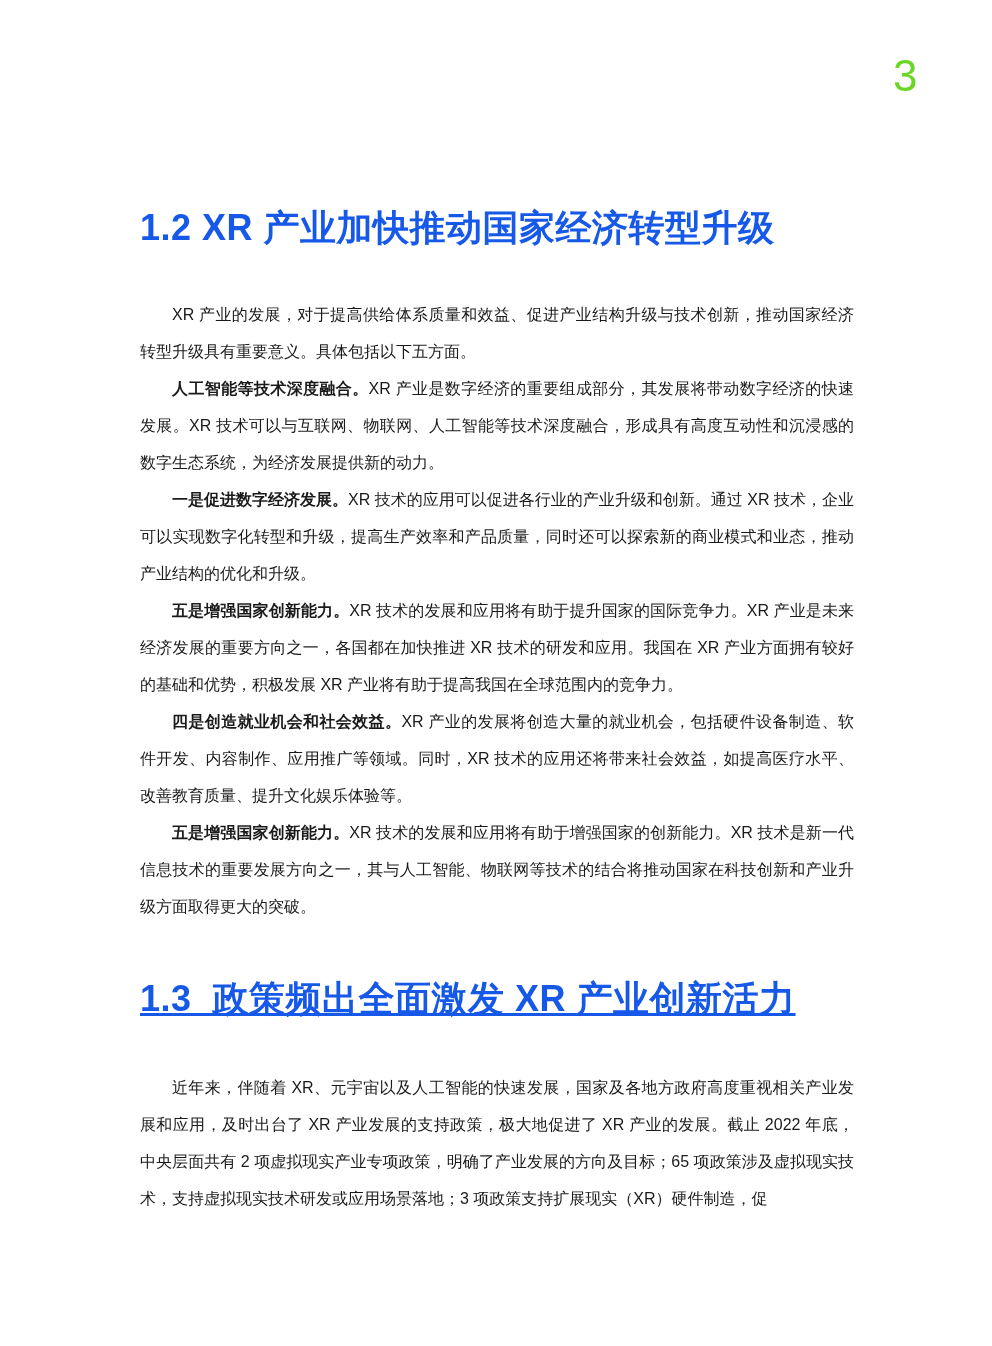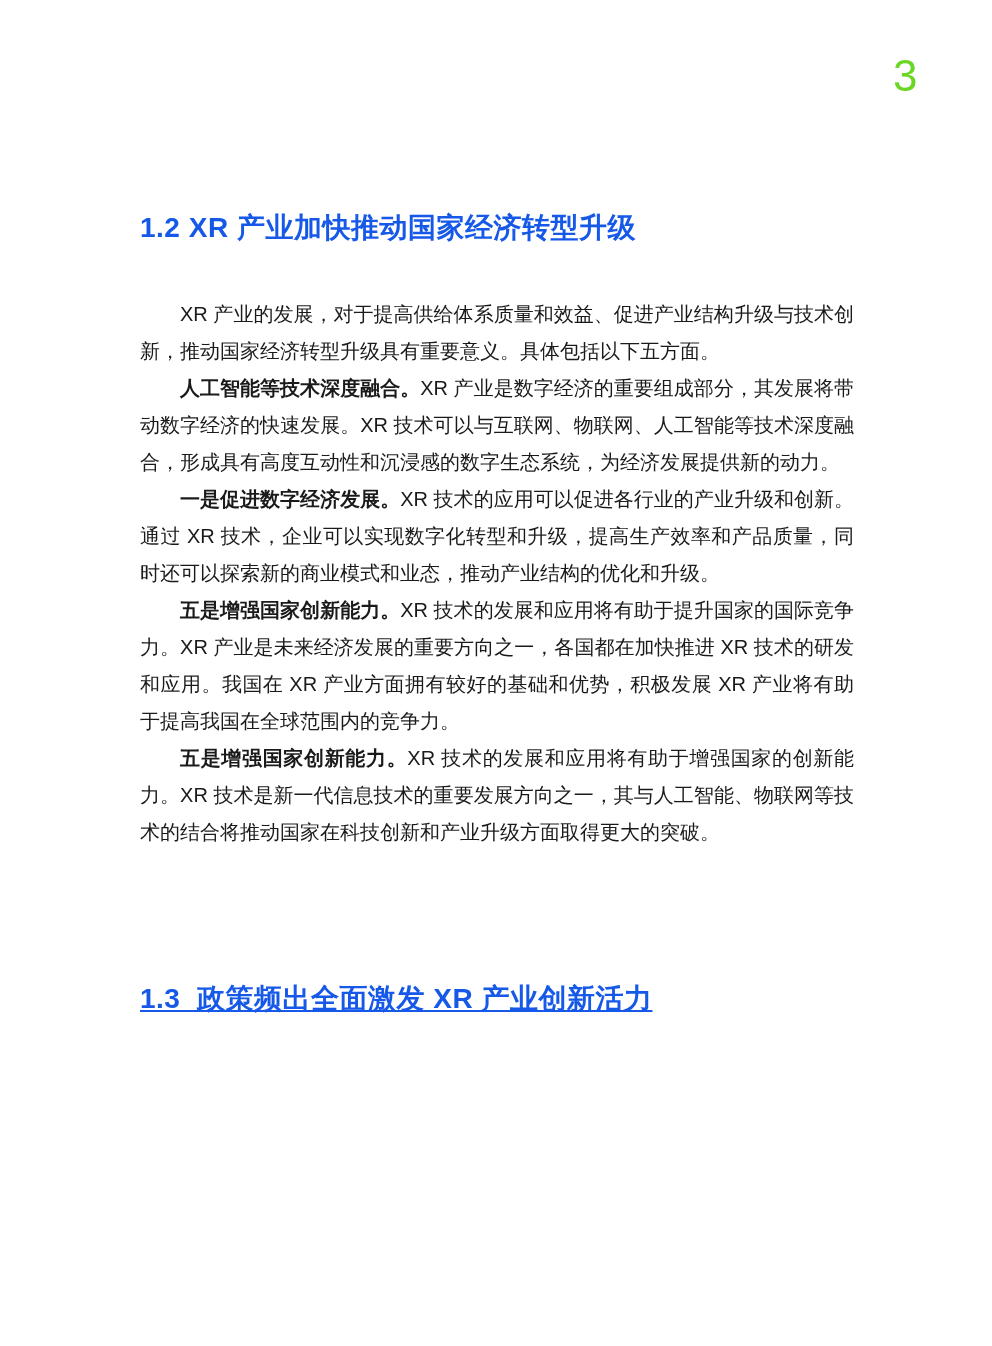--- a/index.html
+++ b/index.html
@@ -25,34 +25,34 @@
     line-height: 1;
     font-weight: 400;
     color: #6bd725;
   }
   .heading {
     position: absolute;
     left: 140px;
     width: 740px;
     margin: 0;
     color: #1659e8;
-    font-size: 28px;
+    font-size: 36px;
     line-height: 36px;
     font-weight: 700;
     white-space: pre-wrap;
     letter-spacing: 0.5px;
   }
   .heading-1-2 { top: 210px; }
   .heading-1-3 { top: 981px; text-decoration: underline; }
   .body-block {
     position: absolute;
     left: 140px;
     width: 714px;
     color: #1a1a1a;
-    font-size: 20px;
+    font-size: 16px;
     line-height: 37px;
     text-align: justify;
     text-justify: inter-ideograph;
   }
   .body-block-1 { top: 296px; }
   .body-block-2 { top: 1069px; }
   .body-block p {
     margin: 0;
     padding: 0;
     text-indent: 2em;
@@ -66,19 +66,23 @@
 
   <div class="page-number">3</div>
 
   <h2 class="heading heading-1-2">1.2 XR 产业加快推动国家经济转型升级</h2>
 
   <div class="body-block body-block-1">
     <p><span>XR 产业的发展，对于提高供给体系质量和效益、促进产业结构升级与技术创新，推动国家经济转型升级具有重要意义。具体包括以下五方面。</span></p>
     <p><span class="lead">人工智能等技术深度融合。</span><span>XR 产业是数字经济的重要组成部分，其发展将带动数字经济的快速发展。XR 技术可以与互联网、物联网、人工智能等技术深度融合，形成具有高度互动性和沉浸感的数字生态系统，为经济发展提供新的动力。</span></p>
     <p><span class="lead">一是促进数字经济发展。</span><span>XR 技术的应用可以促进各行业的产业升级和创新。通过 XR 技术，企业可以实现数字化转型和升级，提高生产效率和产品质量，同时还可以探索新的商业模式和业态，推动产业结构的优化和升级。</span></p>
     <p><span class="lead">五是增强国家创新能力。</span><span>XR 技术的发展和应用将有助于提升国家的国际竞争力。XR 产业是未来经济发展的重要方向之一，各国都在加快推进 XR 技术的研发和应用。我国在 XR 产业方面拥有较好的基础和优势，积极发展 XR 产业将有助于提高我国在全球范围内的竞争力。</span></p>
+    <p><span class="lead">四是创造就业机会和社会效益。</span><span>XR 产业的发展将创造大量的就业机会，包括硬件设备制造、软件开发、内容制作、应用推广等领域。同时，XR 技术的应用还将带来社会效益，如提高医疗水平、改善教育质量、提升文化娱乐体验等。</span></p>
     <p><span class="lead">五是增强国家创新能力。</span><span>XR 技术的发展和应用将有助于增强国家的创新能力。XR 技术是新一代信息技术的重要发展方向之一，其与人工智能、物联网等技术的结合将推动国家在科技创新和产业升级方面取得更大的突破。</span></p>
   </div>
 
   <h2 class="heading heading-1-3">1.3  政策频出全面激发 XR 产业创新活力</h2>
 
+  <div class="body-block body-block-2">
+    <p><span>近年来，伴随着 XR、元宇宙以及人工智能的快速发展，国家及各地方政府高度重视相关产业发展和应用，及时出台了 XR 产业发展的支持政策，极大地促进了 XR 产业的发展。截止 2022 年底，中央层面共有 2 项虚拟现实产业专项政策，明确了产业发展的方向及目标；65 项政策涉及虚拟现实技术，支持虚拟现实技术研发或应用场景落地；3 项政策支持扩展现实（XR）硬件制造，促</span></p>
+  </div>
 
 </div>
 
 </body></html>

